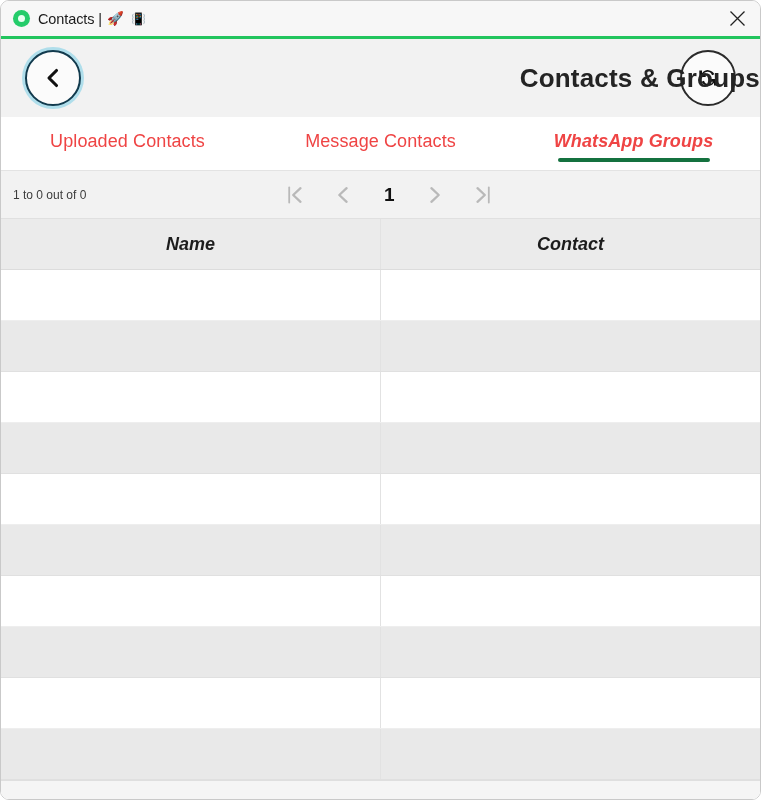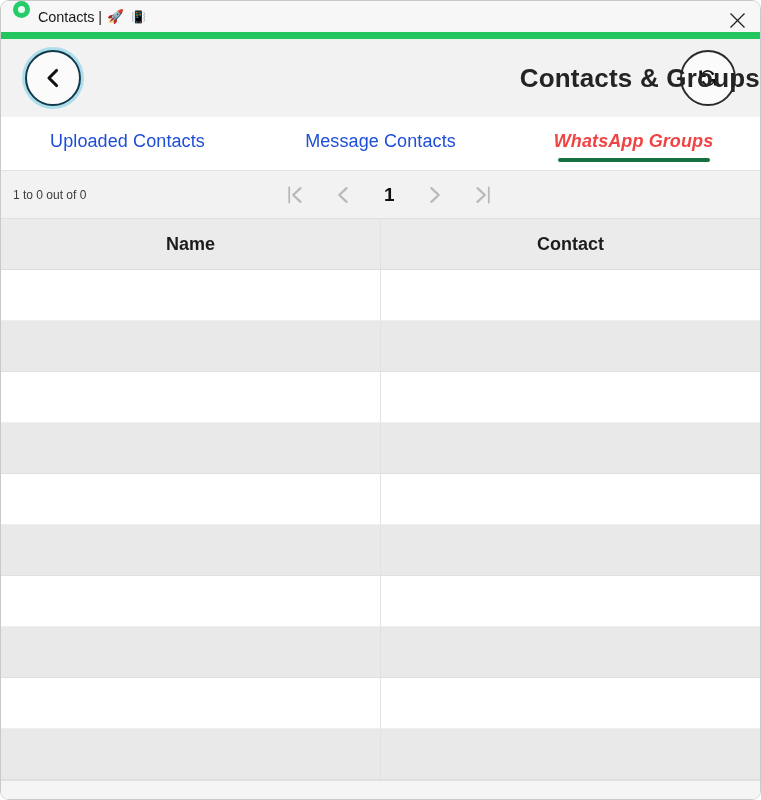--- a/index.html
+++ b/index.html
@@ -28,23 +28,24 @@
     display: flex;
     flex-direction: column;
   }
 
   
   .titlebar {
     height: 38px;
     min-height: 38px;
     background: #f7f7f7;
     display: flex;
+    align-items: center;
     padding: 0 0 0 12px;
     box-sizing: border-box;
-    border-bottom: 7px solid #22c55e;
+    border-bottom: 3px solid #22c55e;
   }
   .tb-app-icon {
     width: 17px;
     height: 17px;
     border-radius: 50%;
     background: #24cc6a;
     display: flex;
     align-items: center;
     justify-content: center;
     flex: 0 0 auto;
@@ -132,21 +133,21 @@
     border-bottom: 1px solid #e3e3e3;
   }
   .tab {
     flex: 1 1 0;
     display: flex;
     align-items: center;
     justify-content: center;
     position: relative;
     cursor: pointer;
     font-size: 18px;
-    color: #1d4ed8;
+    color: #ef4444;
     letter-spacing: 0.1px;
   }
   .tab.active {
     color: #ef4444;
     font-weight: 600;
     font-style: italic;
   }
   .tab .tab-label { padding-bottom: 4px; }
   .tab.active .tab-underline {
     position: absolute;
@@ -226,20 +227,21 @@
   }
   .t-cell {
     display: flex;
     align-items: center;
     padding: 0 14px;
     box-sizing: border-box;
     font-size: 15px;
     color: #333333;
     overflow: hidden;
     white-space: nowrap;
+    font-style: italic;
   }
   .t-cell.col-name    { width: 380px; flex: 0 0 380px; border-right: 1px solid #e2e2e2; }
   .t-cell.col-contact { flex: 1 1 auto; }
   .t-body-row.even { background: #ffffff; border-bottom: 1px solid #eeeeee; }
   .t-body-row.odd  { background: #e9e9e9; border-bottom: 1px solid #e0e0e0; }
 
   .table-footer {
     height: 30px;
     min-height: 30px;
     background: #f5f5f5;

